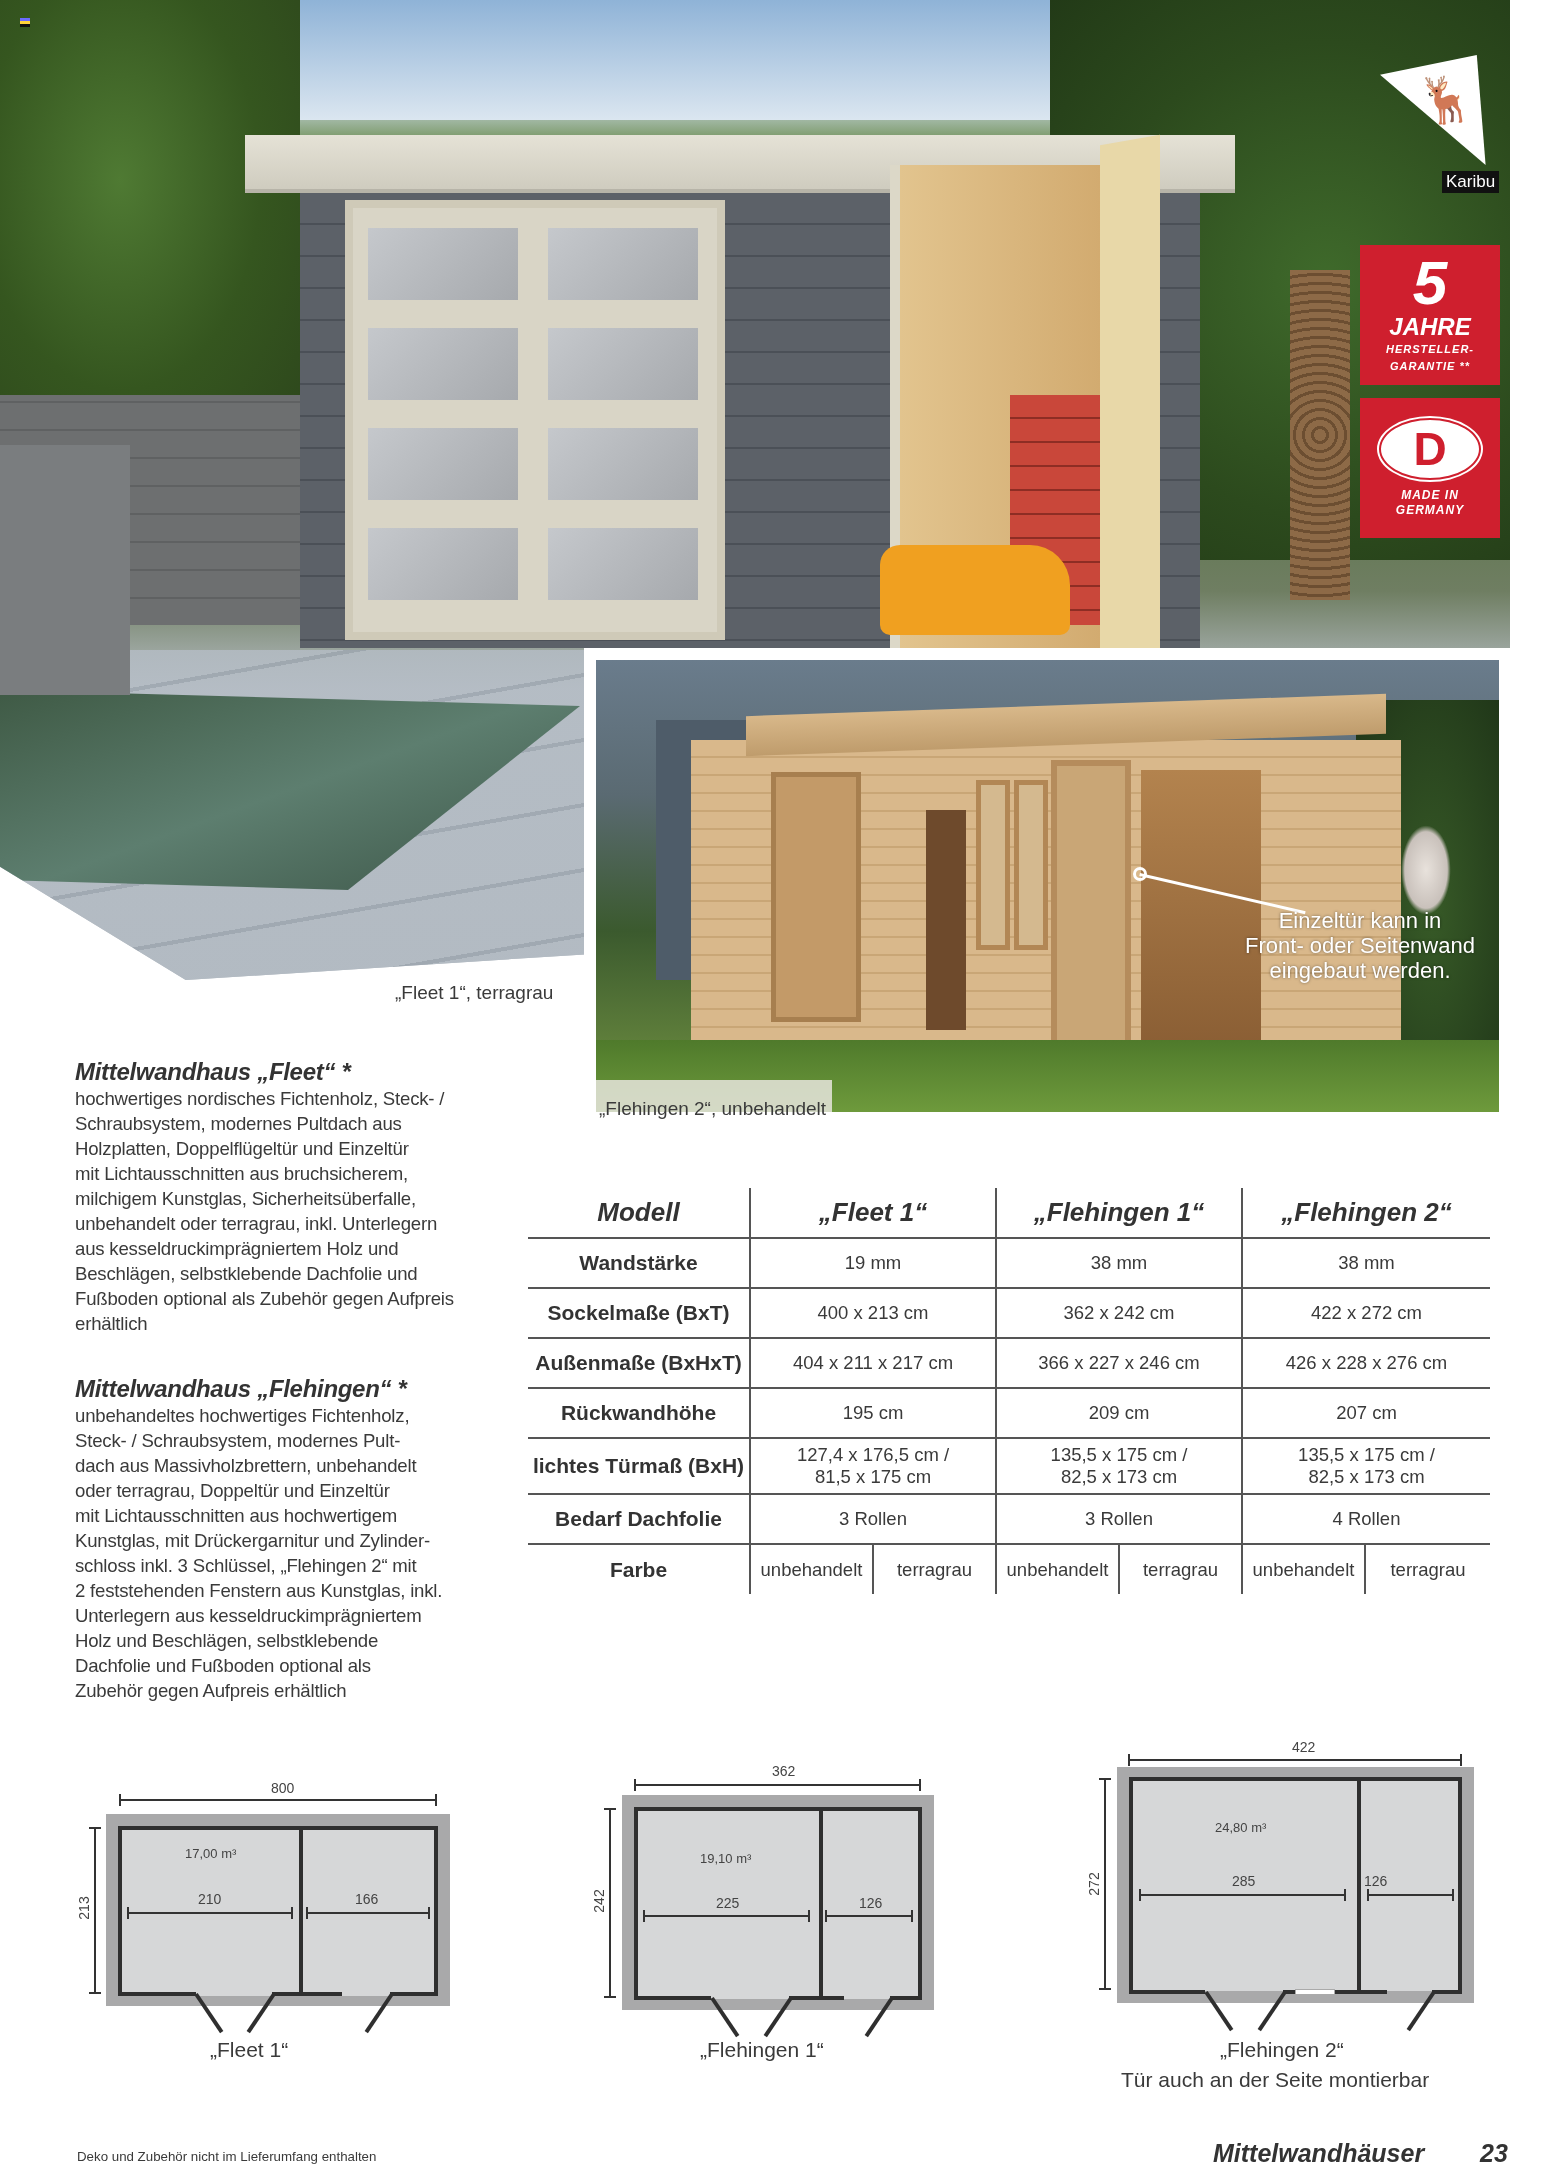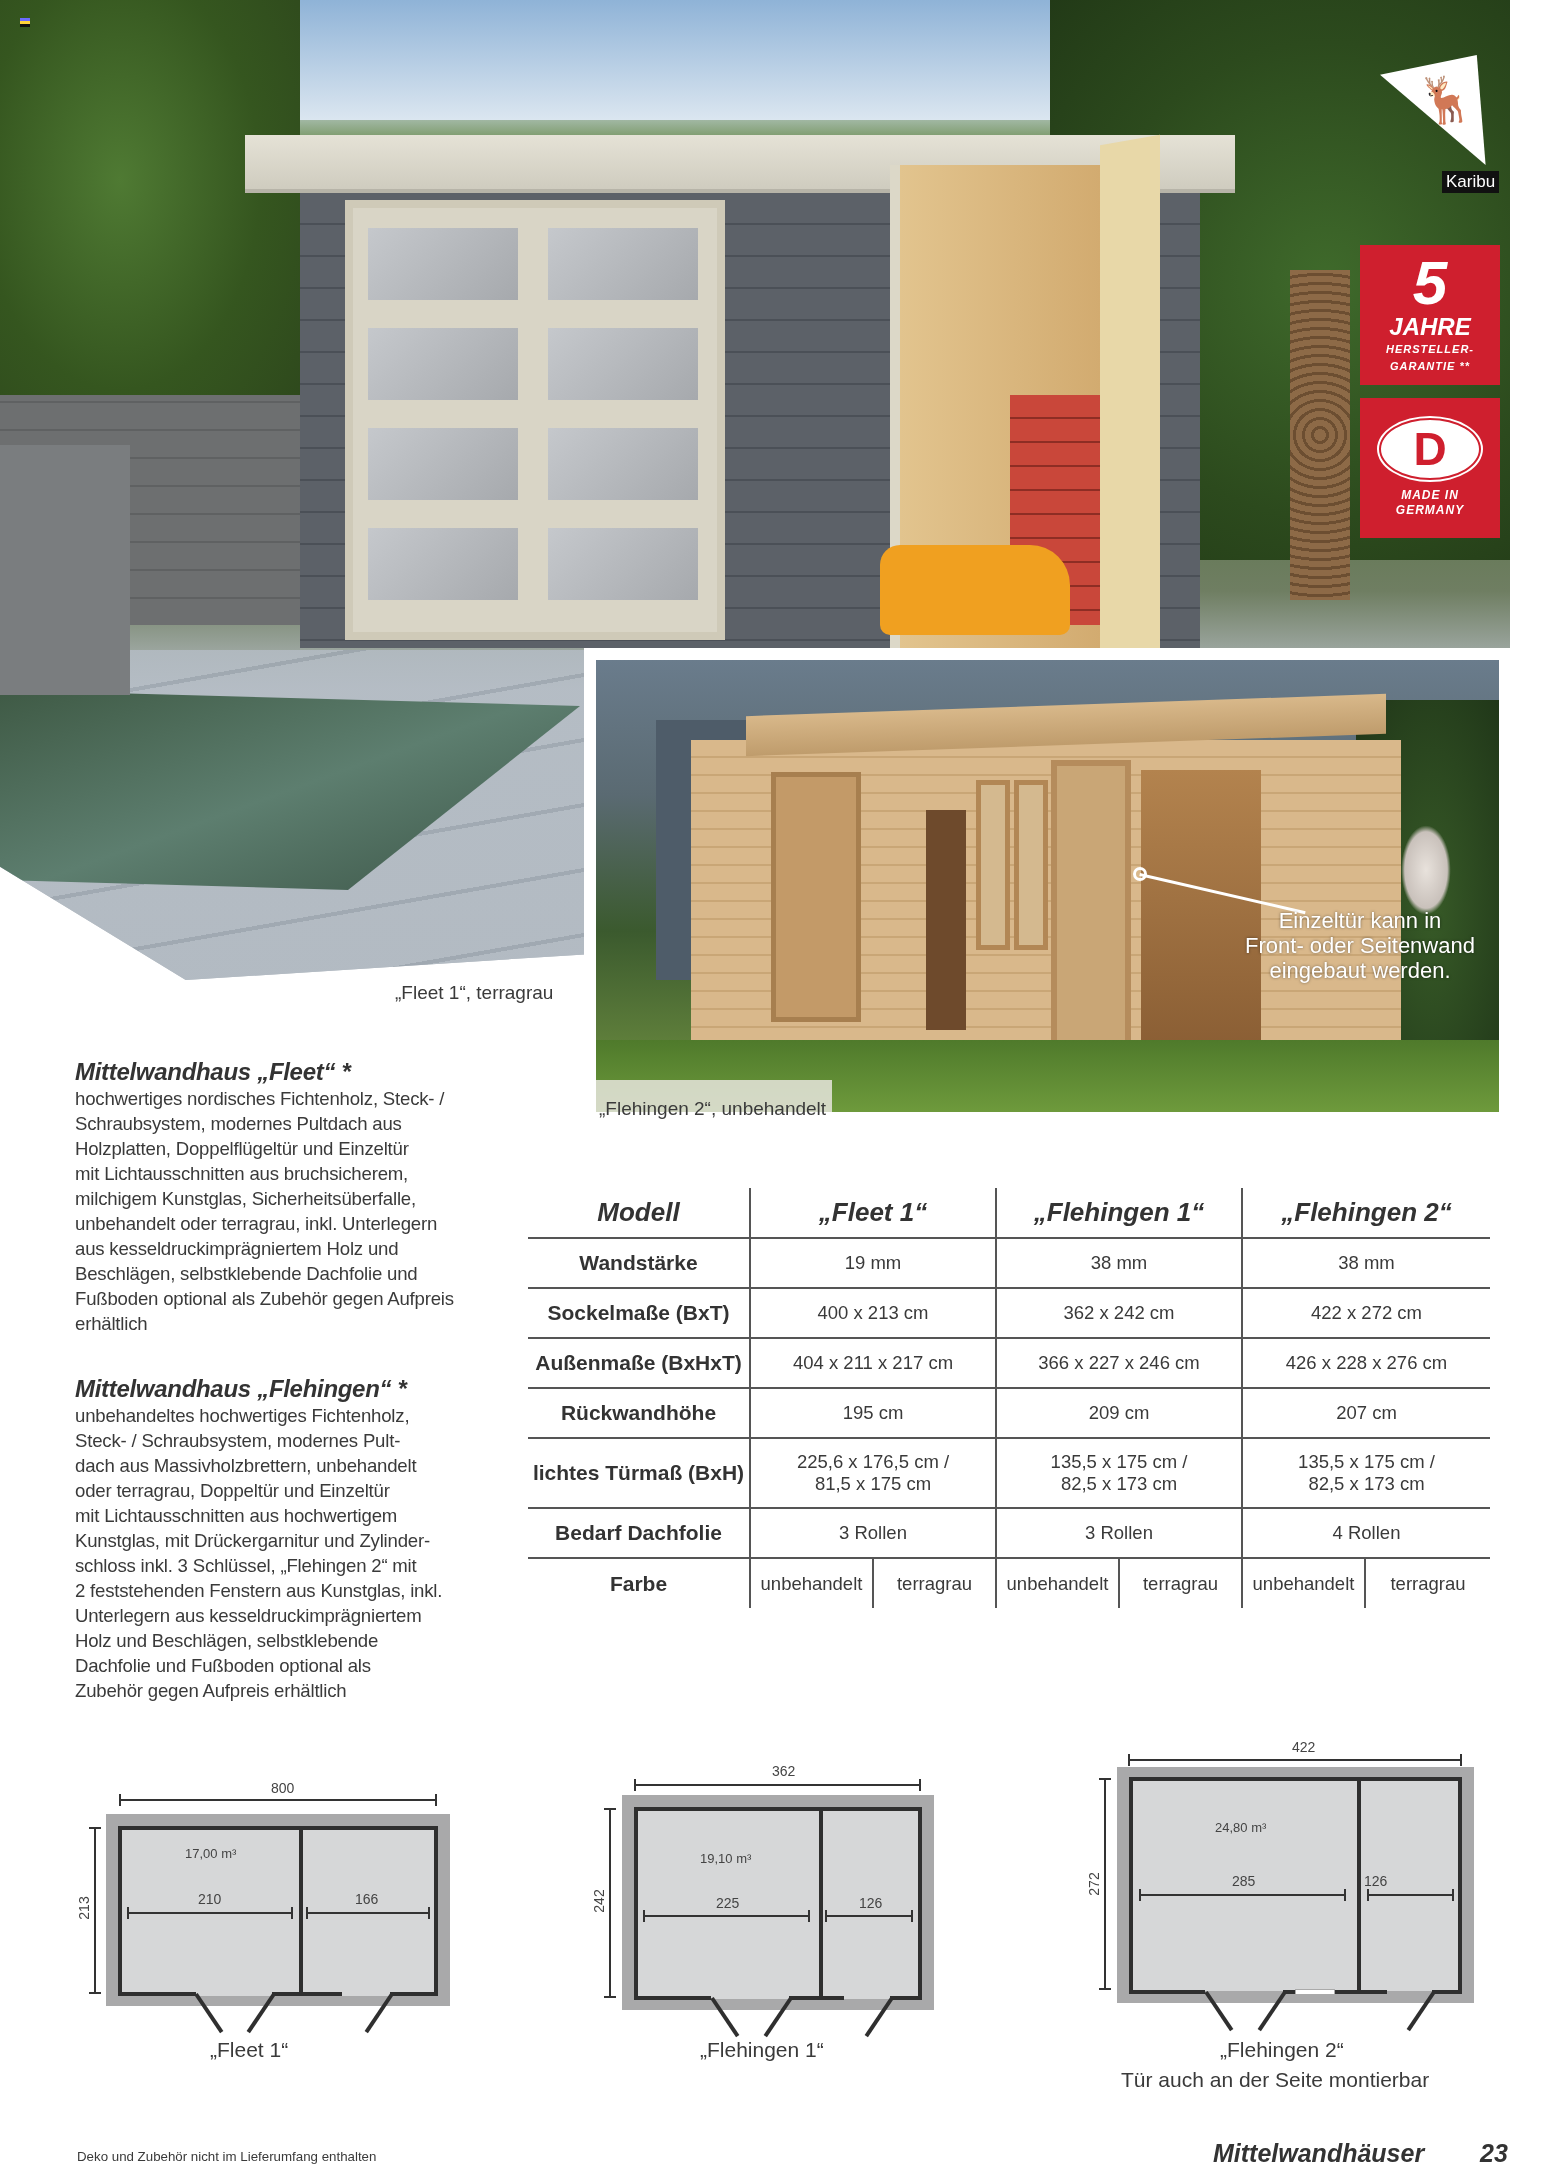--- a/index.html
+++ b/index.html
@@ -73,21 +73,21 @@
   .desc-fleet { top: 1058px; }
   .desc-flehingen { top: 1375px; }
 
   
   .spec { position: absolute; left: 528px; top: 1188px; width: 962px; border-collapse: collapse; font-family: "Liberation Sans Narrow","Liberation Sans", sans-serif; color: #3a3a3a; }
   .spec td, .spec th { text-align: center; vertical-align: middle; border-bottom: 2px solid #555; border-left: 2px solid #555; font-size: 18.5px; }
   .spec tr > *:first-child { border-left: none; }
   .spec th { height: 50px; font-size: 26px; font-style: italic; font-weight: bold; color: #333; }
   .spec td.label { font-weight: bold; font-size: 21px; width: 222px; color: #333; }
   .spec tr.r { height: 50px; }
-  .spec tr.r2 { height: 70px; }
+  .spec tr.r2 { height: 56px; }
   .spec tr:last-child td { border-bottom: none; }
   .spec td.two { line-height: 22px; }
 
   
   .plan { position: absolute; font-family: "Liberation Sans Narrow","Liberation Sans", sans-serif; color: #444; }
   .plan .outer { position: absolute; background: #a9a9aa; }
   .plan .inner { position: absolute; background: #d6d7d8; border: 4px solid #2f2f2f; border-bottom: none; }
   .plan .bottom-wall { position: absolute; height: 4px; background: #2f2f2f; }
   .plan .divider { position: absolute; width: 4px; background: #2f2f2f; }
   .plan .door-leaf { position: absolute; width: 4px; height: 46px; background: #2f2f2f; transform-origin: top center; }
@@ -249,21 +249,21 @@
   </tr>
   <tr class="r">
     <td class="label">Rückwandhöhe</td>
     <td colspan="2">195 cm</td>
     <td colspan="2">209 cm</td>
     <td colspan="2">207 cm</td>
   </tr>
   <tr class="r2">
     <td class="label">lichtes Türmaß (BxH)</td>
     <td colspan="2" class="two">
-          <div>225,6 x 176,5 cm /</div>
+          <div>127,4 x 176,5 cm /</div>
           <div>81,5 x 175 cm</div>
         </td>
     <td colspan="2" class="two">
           <div>135,5 x 175 cm /</div>
           <div>82,5 x 173 cm</div>
         </td>
     <td colspan="2" class="two">
           <div>135,5 x 175 cm /</div>
           <div>82,5 x 173 cm</div>
         </td>

